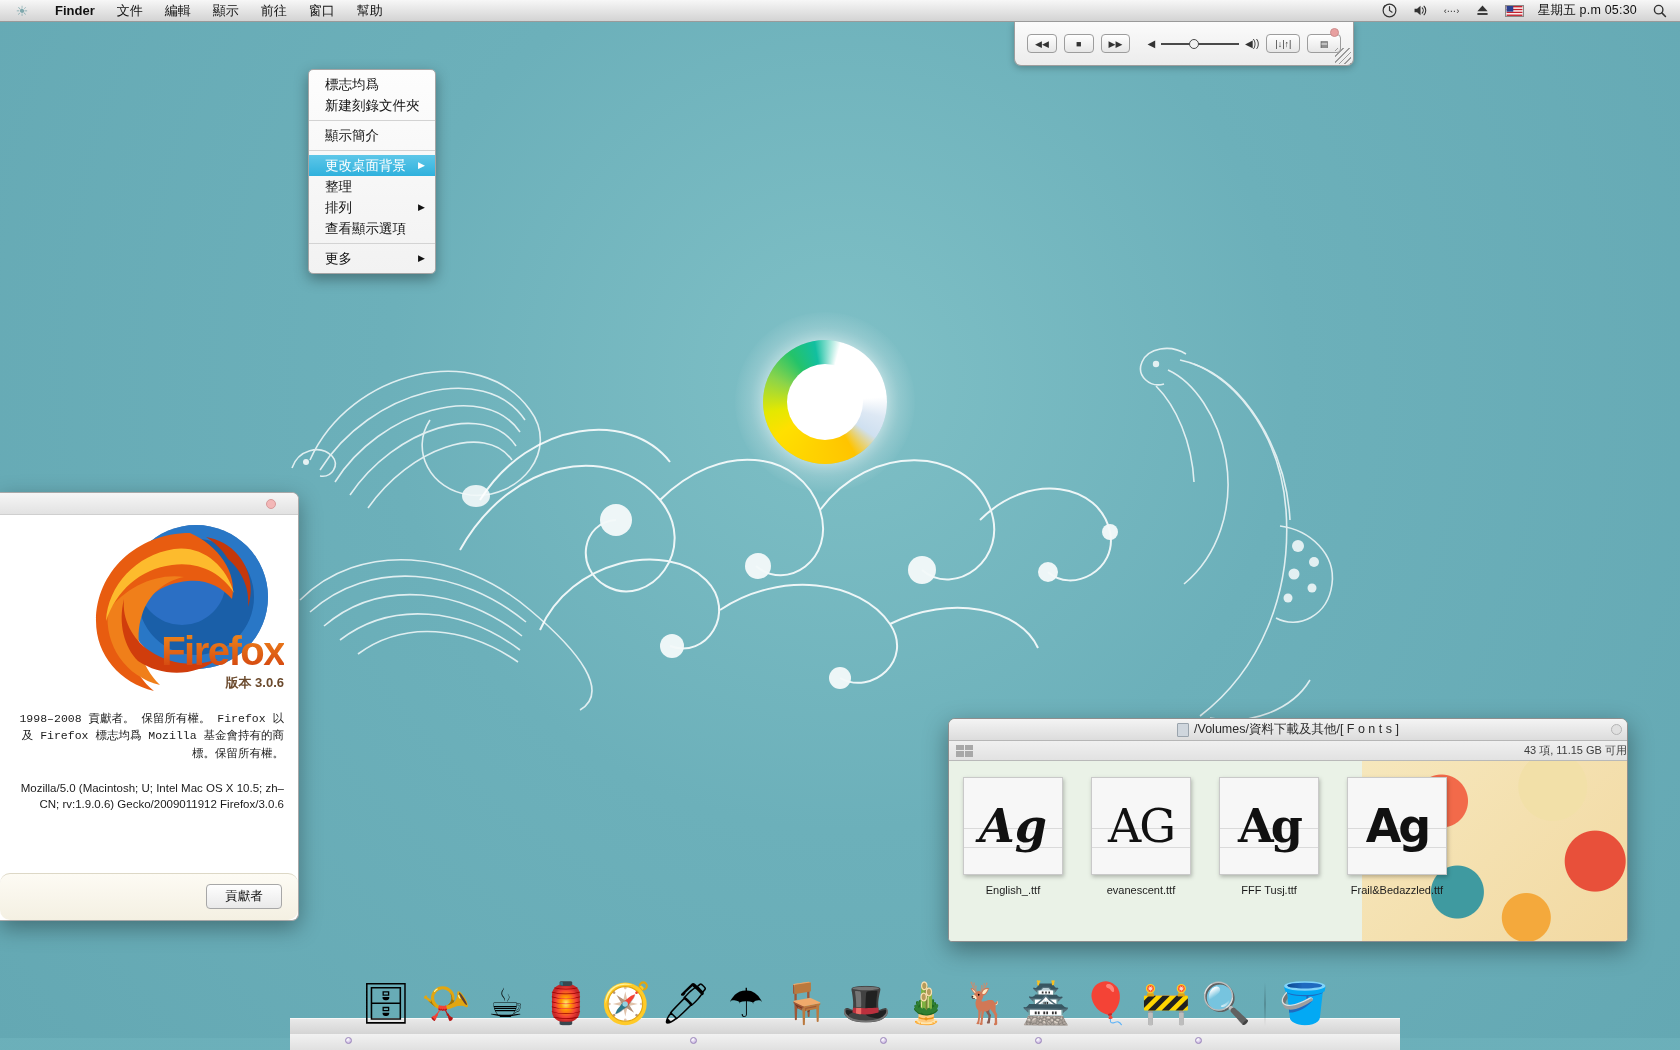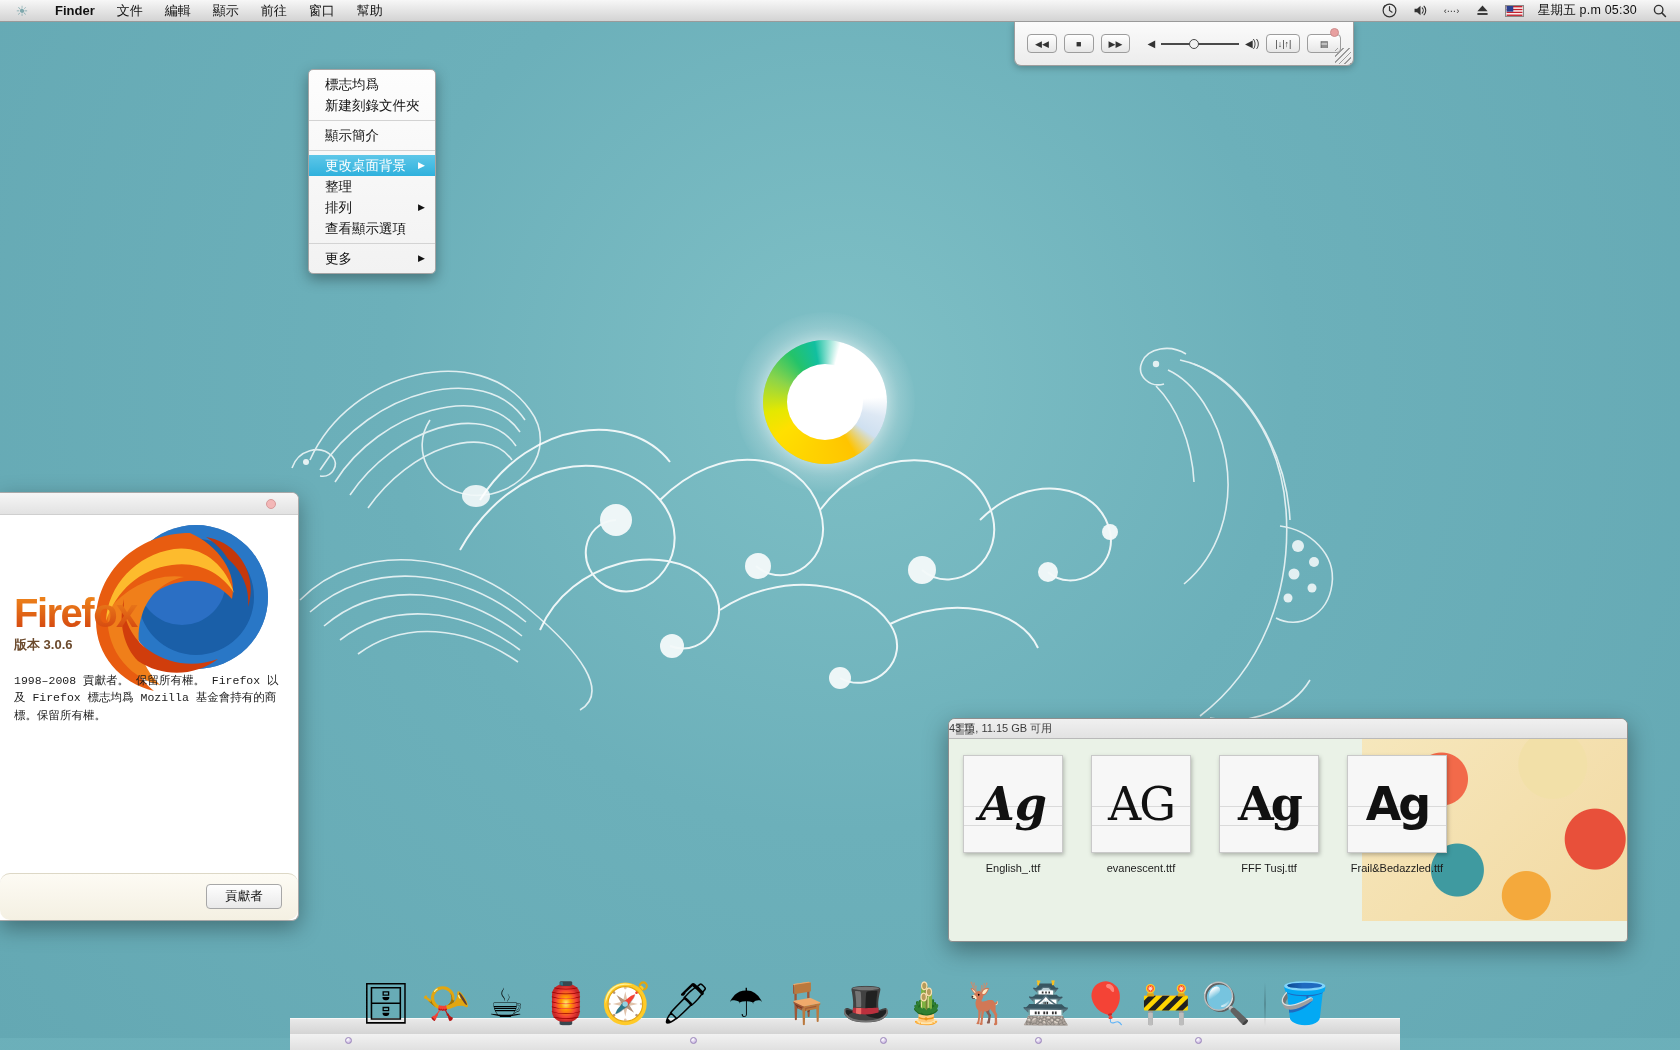--- a/index.html
+++ b/index.html
@@ -115,21 +115,21 @@
     height: 22px; background: linear-gradient(#f6f6f6, #e2e2e2);
     position: relative; border-bottom: 1px solid #cfcfcf;
   }
   #ff-close {
     position: absolute; right: 22px; top: 6px; width: 10px; height: 10px;
     border-radius: 50%; background: #f3b7b7; border: 1px solid #d79a9a;
   }
   #ff-logo {
     position: absolute; left: 78px; top: 0px; width: 224px; height: 224px;
   }
-  #ff-body { position: relative; padding: 78px 14px 0 14px; }
+  #ff-body { position: relative; padding: 116px 14px 0 14px; text-align: right; }
   #ff-wordmark {
     font-size: 40px; font-weight: bold; letter-spacing: -1.5px;
     background: linear-gradient(#f08a1c, #d2410f);
     -webkit-background-clip: text; background-clip: text; color: transparent;
     line-height: 1;
   }
   #ff-version { font-size: 13px; font-weight: bold; color: #6b4a2d; margin-top: 3px; }
   #ff-copyright { font-size: 11.5px; color: #1a1a1a; line-height: 1.5; margin-top: 18px; font-family: Liberation Mono, monospace; }
   #ff-ua { font-size: 11.5px; color: #1a1a1a; line-height: 1.45; margin-top: 18px; }
   #ff-footer {
@@ -171,21 +171,21 @@
     border-bottom: 1px solid #b9b9b9;
     display: flex; align-items: center; position: relative;
     font-size: 11px; color: #3b3b3b;
   }
   #fd-viewtoggle {
     margin-left: 7px; width: 17px; height: 12px;
     display: grid; grid-template-columns: 1fr 1fr; grid-template-rows: 1fr 1fr;
     gap: 1.5px;
   }
   #fd-viewtoggle i { background: #a8a8a8; }
-  #fd-status { position: absolute; left: 0; right: 0; text-align: left; }
+  #fd-status { position: absolute; left: 0; right: 0; text-align: right; }
   #fd-content {
     position: relative; height: 182px;
     background:
       linear-gradient(rgba(234,242,231,.0), rgba(234,242,231,.0)),
       #eaf2e7;
     overflow: hidden;
   }
   #fd-wallpaper {
     position: absolute; right: 0; top: 0; width: 265px; height: 182px;
     background:
@@ -431,28 +431,34 @@
     <path d="M30 118c-4 34 18 66 52 74-20-20-26-46-18-70 6-20 22-34 42-38-28-4-58 10-76 34z" fill="#f07f1a"></path>
     <path d="M96 56c-38 6-66 36-68 72 10-30 34-52 66-56 26-4 50 8 62 28-8-28-32-48-60-44z" fill="#fdbb2d"></path>
     <path d="M60 168c24 16 56 16 80-2-22 8-48 6-68-8-18-12-28-32-26-52-6 24 0 48 14 62z" fill="#d03d0c"></path>
     <path d="M150 66c14 12 22 30 20 48 6-18 2-38-10-52-8-10-20-16-32-18 8 5 16 12 22 22z" fill="#c4380b"></path>
   </svg>
 
   <div id="ff-body">
     <div id="ff-wordmark">Firefox</div>
     <div id="ff-version">版本 3.0.6</div>
     <div id="ff-copyright">1998–2008 貢獻者。 保留所有權。 Firefox 以及 Firefox 標志均爲 Mozilla 基金會持有的商標。保留所有權。</div>
+    <div id="ff-ua">Mozilla/5.0 (Macintosh; U; Intel Mac OS X 10.5; zh–CN; rv:1.9.0.6) Gecko/2009011912 Firefox/3.0.6</div>
   </div>
 
   <div id="ff-footer">
     <div id="ff-contrib">貢獻者</div>
   </div>
 </div>
 
 <div id="finder">
+  <div id="fd-titlebar">
+    <div id="fd-docicon"></div>
+    <span>/Volumes/資料下載及其他/[ F o n t s ]</span>
+    <div id="fd-resize"></div>
+  </div>
 
   <div id="fd-toolbar">
     <div id="fd-viewtoggle">
       <i></i>
         <i></i>
         <i></i>
         <i></i>
     </div>
     <div id="fd-status">43 項, 11.15 GB 可用</div>
   </div>

